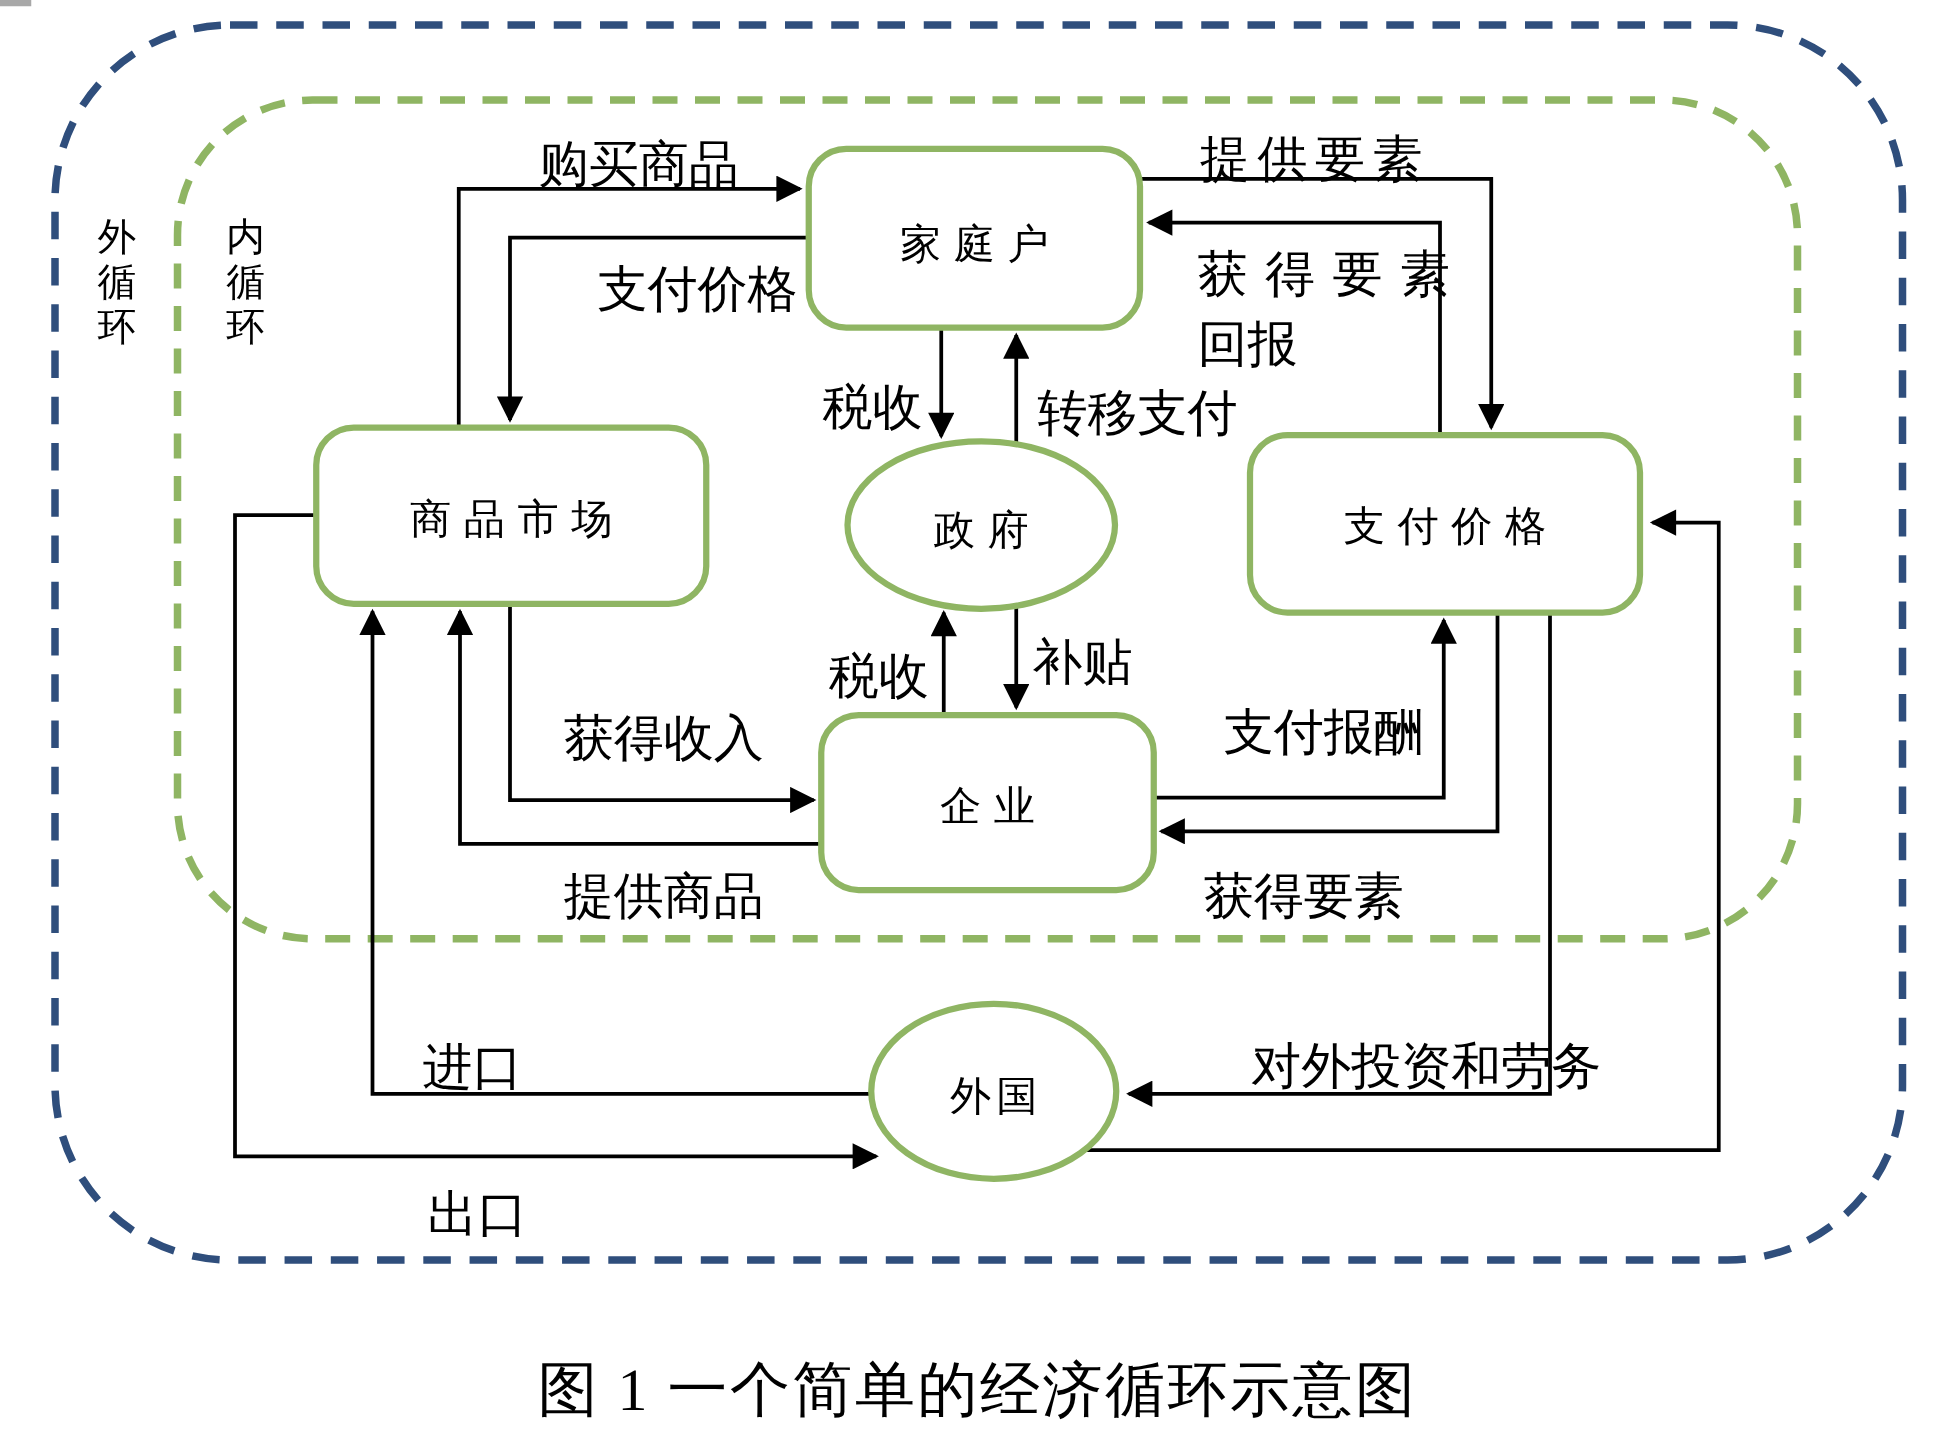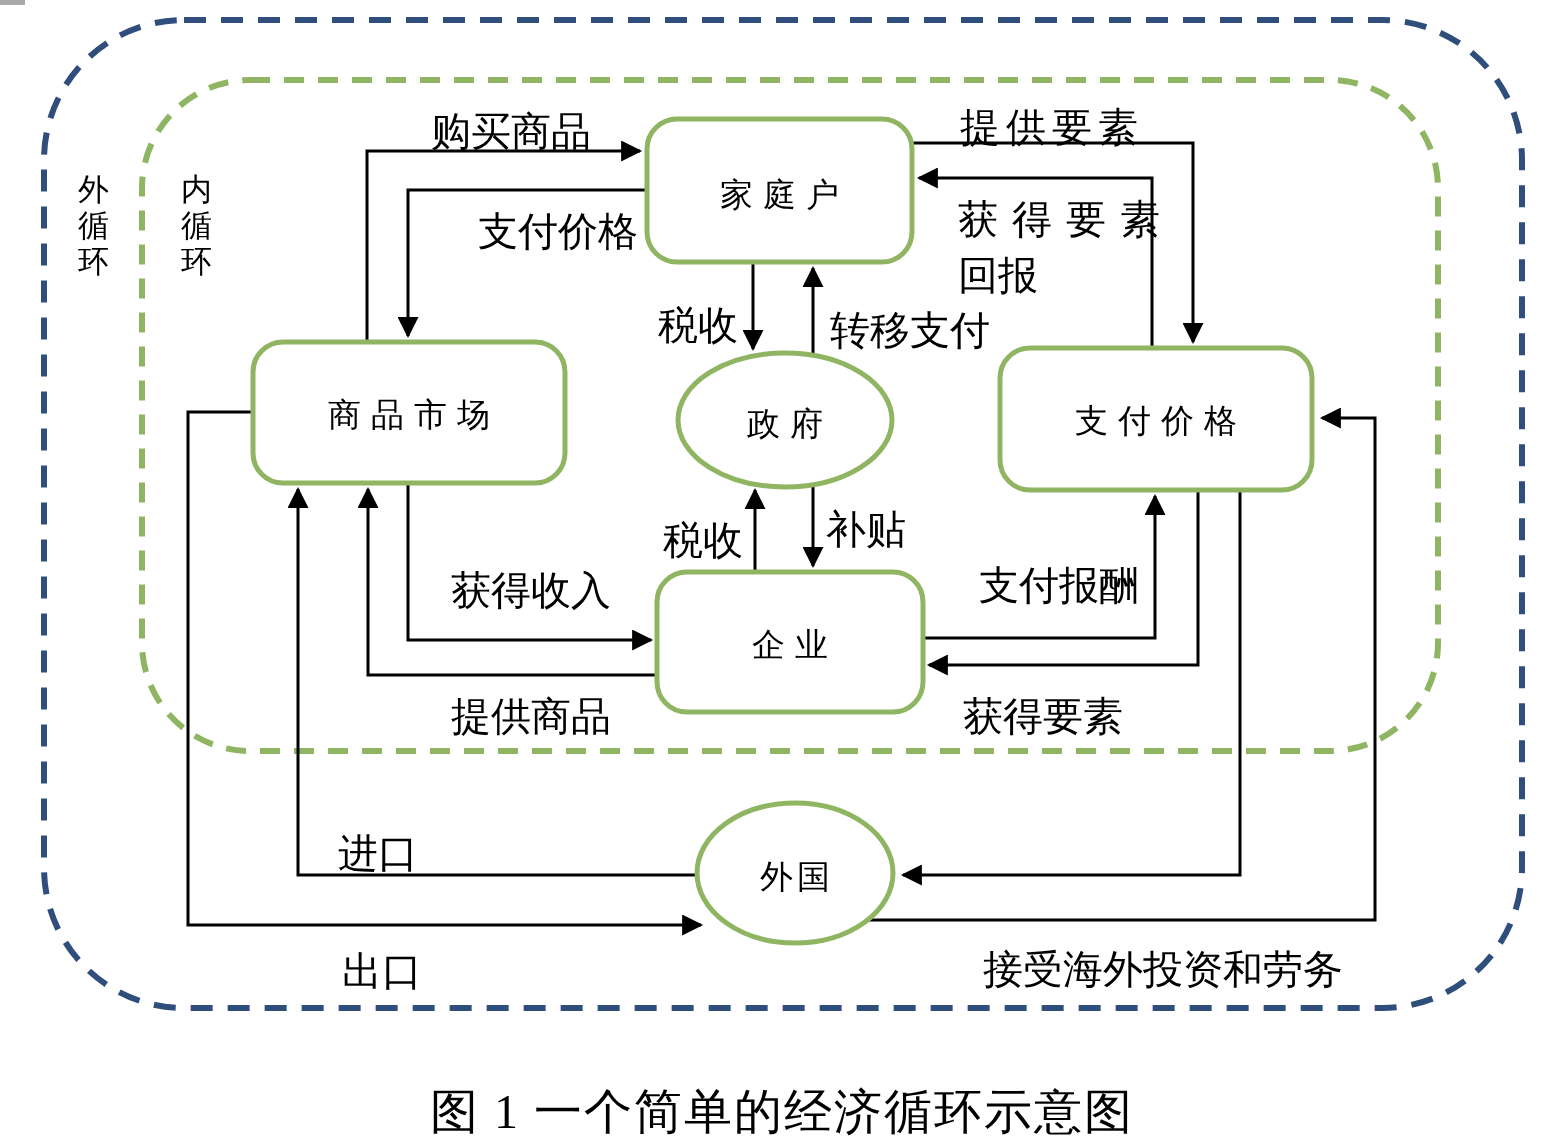--- a/index.html
+++ b/index.html
@@ -80,17 +80,17 @@
   <div class="lbl" style="left:658px; top:298px;">税收</div>
   <div class="lbl" style="left:830px; top:303px;">转移支付</div>
   <div class="lbl" style="left:663px; top:513px;">税收</div>
   <div class="lbl" style="left:826px; top:502px;">补贴</div>
   <div class="lbl" style="left:451px; top:563px;">获得收入</div>
   <div class="lbl" style="left:451px; top:689px;">提供商品</div>
   <div class="lbl" style="left:963px; top:558px;margin-left:16px;">支付报酬</div>
   <div class="lbl" style="left:963px; top:689px;">获得要素</div>
   <div class="lbl" style="left:338px; top:826px;">进口</div>
   <div class="lbl" style="left:342px; top:944px;">出口</div>
-  <div class="lbl" style="left:983px; top:942px;">接受海外投资和劳务</div>
+  <div class="lbl" style="left:1001px; top:825px;">对外投资和劳务</div>
 
   <div class="caption">图 1 一个简单的经济循环示意图</div>
 
 </div>
 
 </body></html>

